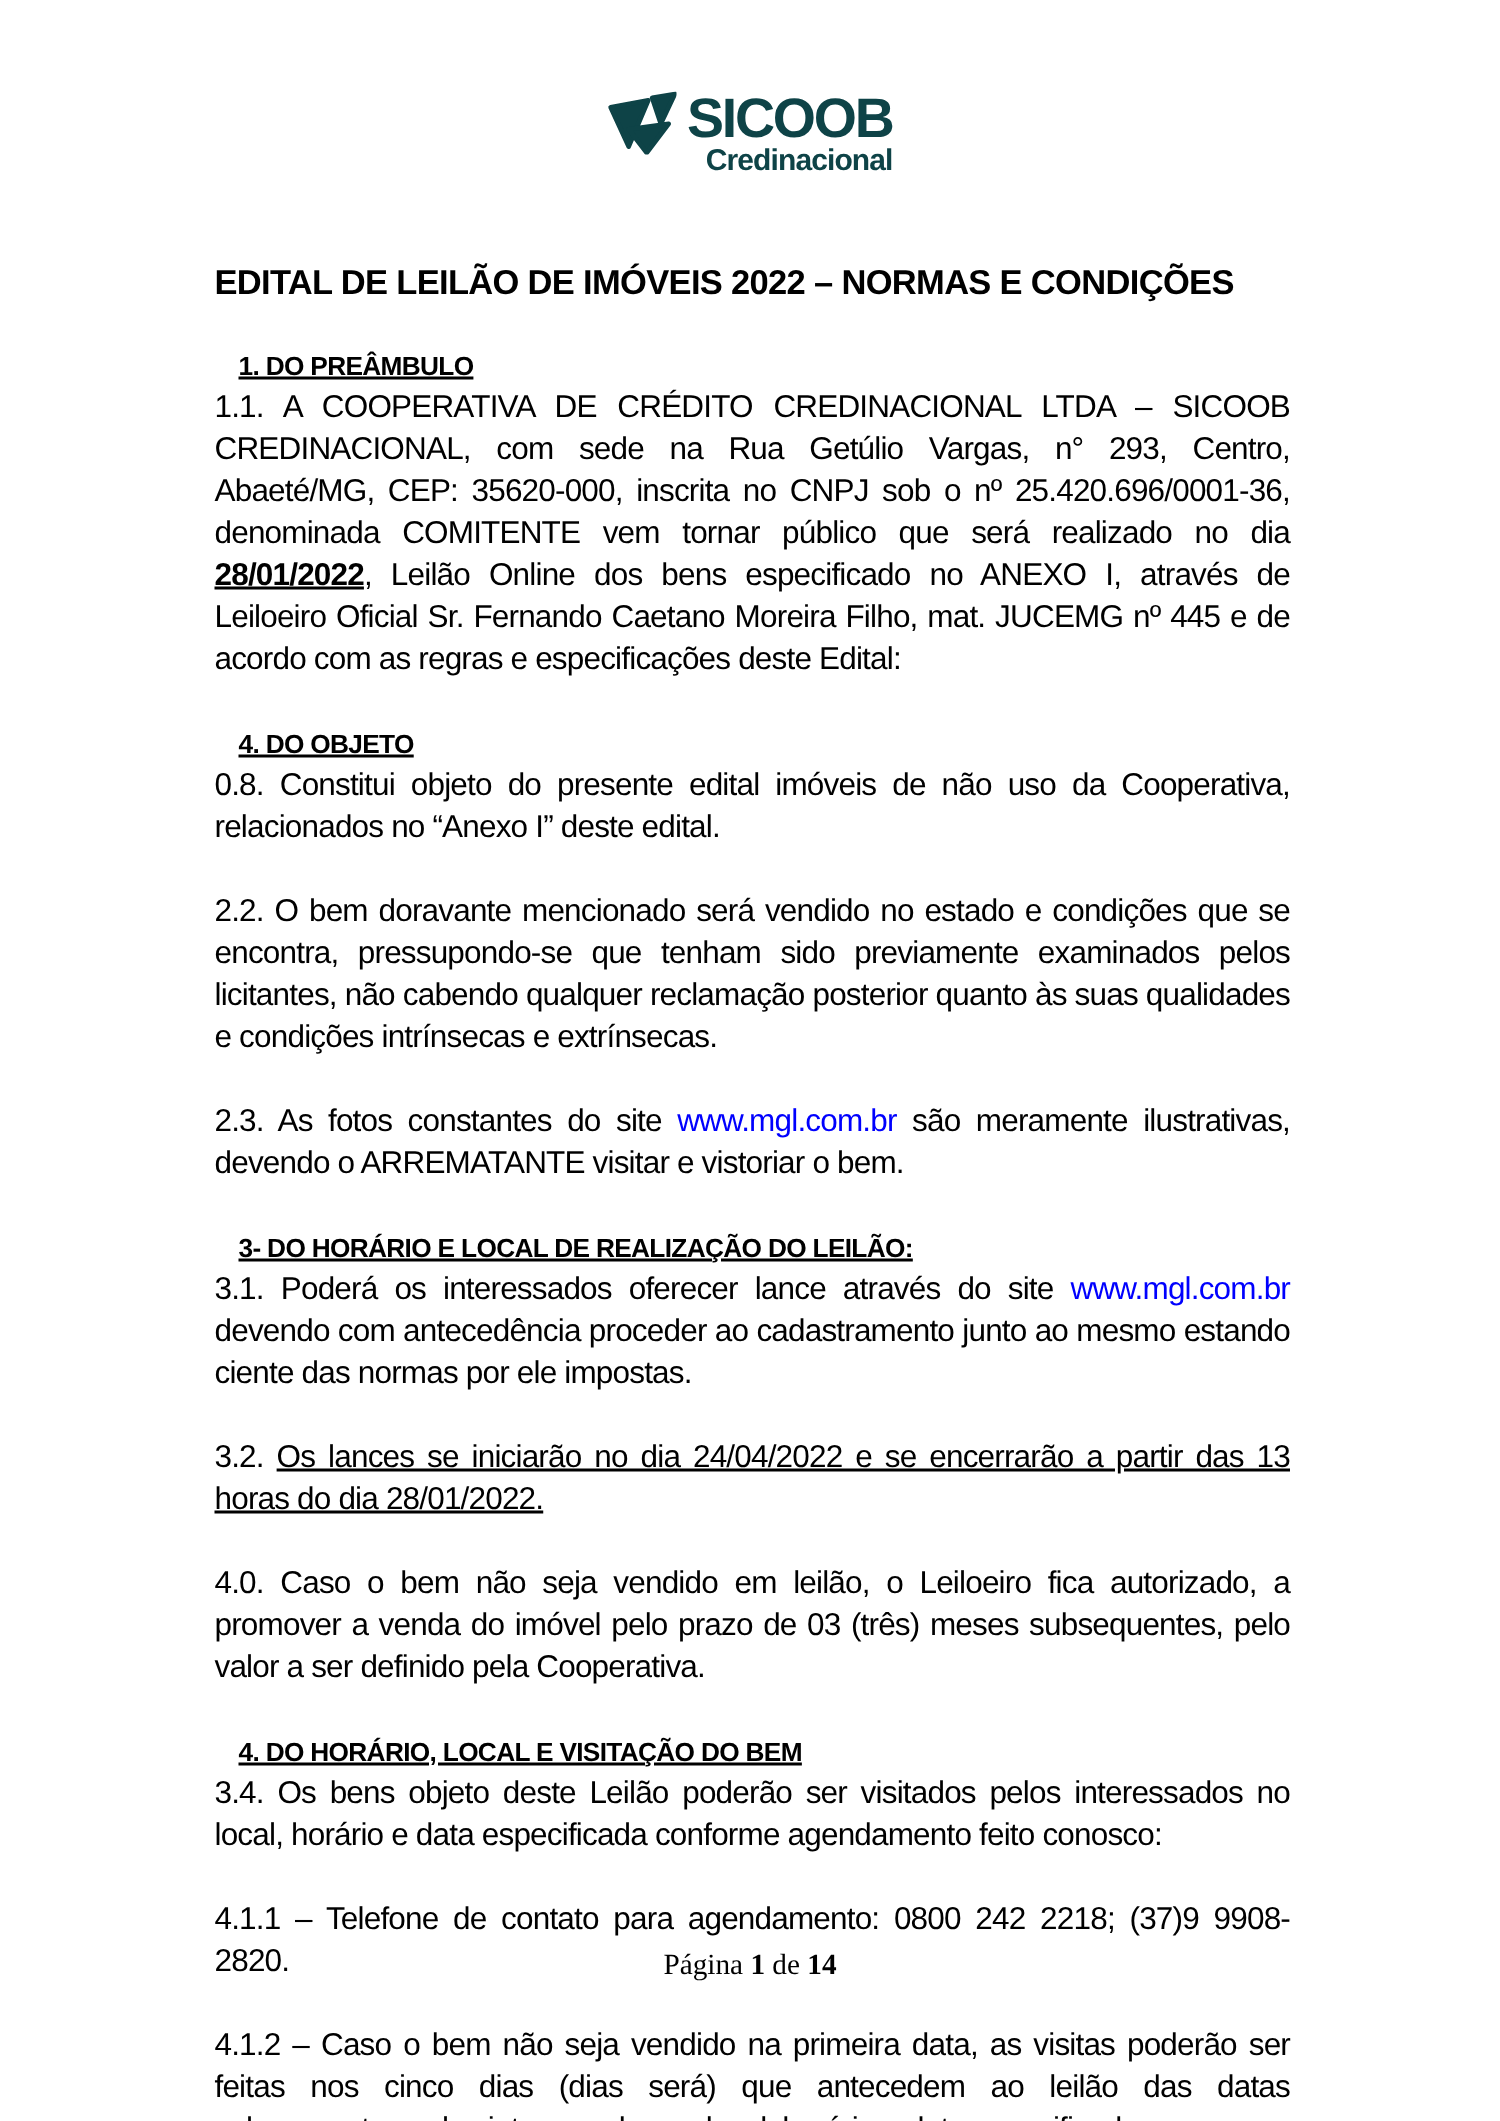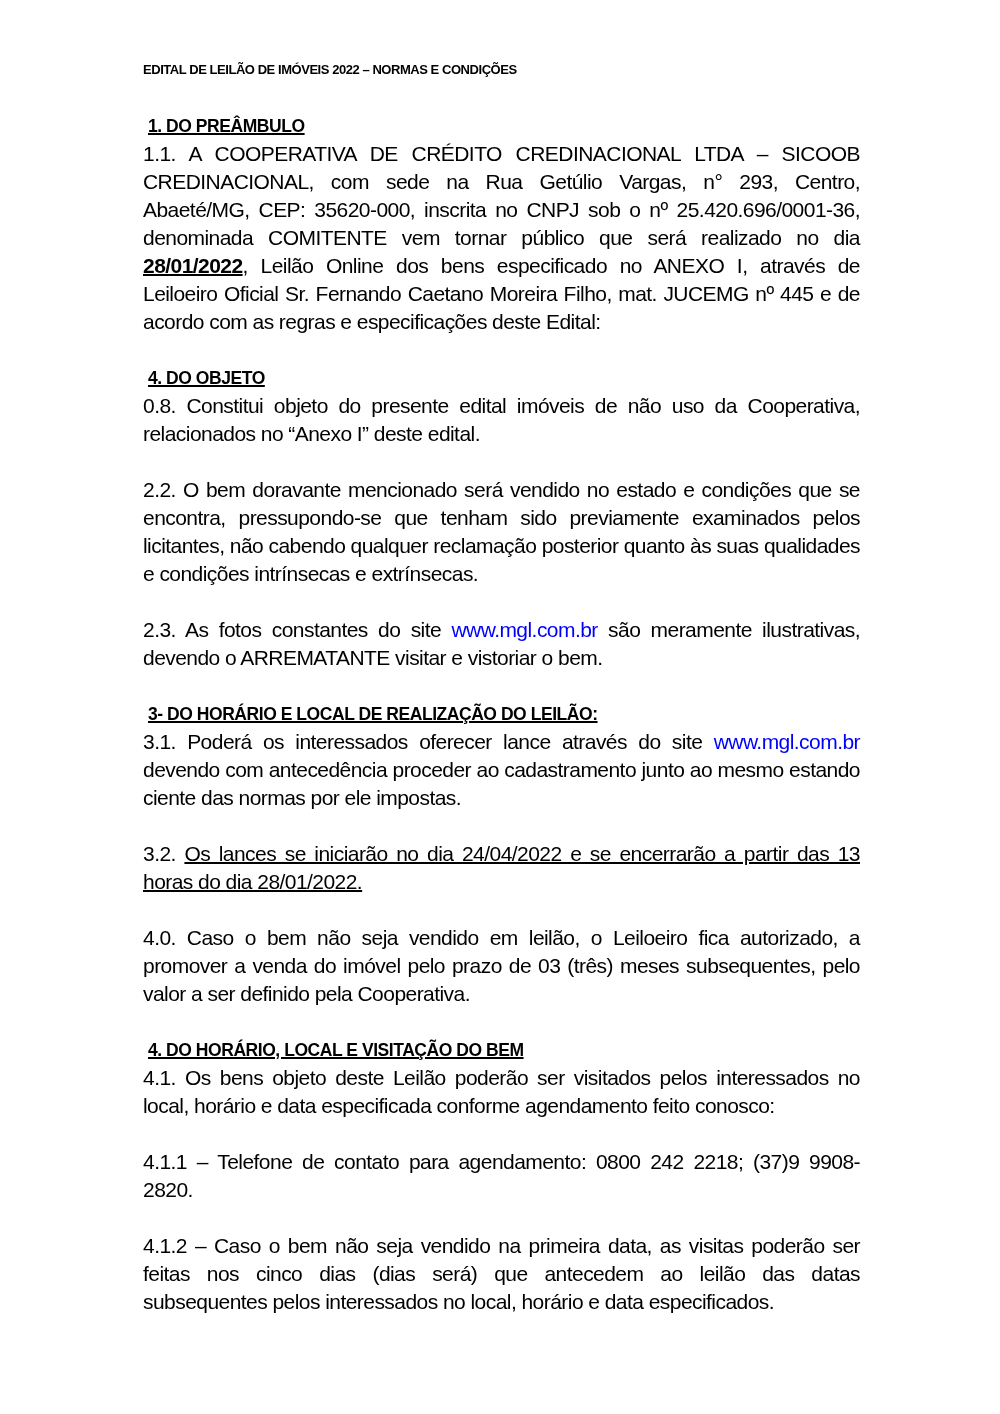--- a/index.html
+++ b/index.html
@@ -57,27 +57,27 @@
 
   
   .content {
     margin-left: 143px;
     width: 717px;
   }
   section { display: contents; }
 
   .doc-title {
     margin: 56px 0 0 0;
-    font-size: 13px;
+    font-size: 23px;
     font-weight: bold;
     letter-spacing: -0.45px;
     line-height: 28px;
   }
   .sec-heading {
-    margin: 28px 0 0 5px;
+    margin: 28px 0 0 16px;
     font-size: 17.5px;
     font-weight: bold;
     letter-spacing: -0.45px;
     line-height: 28px;
     text-decoration: underline;
     text-decoration-thickness: 1.5px;
   }
   .para {
     margin: 0;
     font-size: 21px;
@@ -111,20 +111,31 @@
     font-family: "Liberation Serif", serif;
     font-size: 19.5px;
     color: #000000;
   }
 </style>
 </head>
 <body>
 
 <div class="page">
 
+  <header class="logo">
+    <svg class="logo-mark" width="46" height="42" viewBox="0 0 44 40" aria-hidden="true">
+      <polygon points="2,10 26,5.5 13.5,35"></polygon>
+      <polygon points="28.5,4 43,1.5 34,20.5"></polygon>
+      <polygon points="13.5,24 39,20.5 25,39"></polygon>
+    </svg>
+    <div class="logo-text">
+      <div class="brand">SICOOB</div>
+      <div class="subbrand">Credinacional</div>
+    </div>
+  </header>
 
   <main class="content">
 
     <h1 class="doc-title">EDITAL DE LEILÃO DE IMÓVEIS 2022 – NORMAS E CONDIÇÕES</h1>
 
     <section>
       <h2 class="sec-heading">1. DO PREÂMBULO</h2>
       <p class="para"><span>1.1. A COOPERATIVA DE CRÉDITO CREDINACIONAL LTDA – SICOOB CREDINACIONAL, com sede na Rua Getúlio Vargas, n° 293, Centro, Abaeté/MG, CEP: 35620-000, inscrita no CNPJ sob o nº 25.420.696/0001-36, denominada COMITENTE vem tornar público que será realizado no dia </span><span class="bu">28/01/2022</span><span>, Leilão Online dos bens especificado no ANEXO I, através de Leiloeiro Oficial Sr. Fernando Caetano Moreira Filho, mat. JUCEMG nº 445 e de acordo com as regras e especificações deste Edital:</span></p>
     </section>
 
@@ -137,21 +148,24 @@
 
     <section>
       <h2 class="sec-heading">3- DO HORÁRIO E LOCAL DE REALIZAÇÃO DO LEILÃO:</h2>
       <p class="para"><span>3.1. Poderá os interessados oferecer lance através do site </span><span class="link">www.mgl.com.br</span><span> devendo com antecedência proceder ao cadastramento junto ao mesmo estando ciente das normas por ele impostas.</span></p>
       <p class="para"><span>3.2. </span><span class="ul">Os lances se iniciarão no dia 24/04/2022 e se encerrarão a partir das 13 horas do dia 28/01/2022.</span></p>
       <p class="para">4.0. Caso o bem não seja vendido em leilão, o Leiloeiro fica autorizado, a promover a venda do imóvel pelo prazo de 03 (três) meses subsequentes, pelo valor a ser definido pela Cooperativa.</p>
     </section>
 
     <section>
       <h2 class="sec-heading">4. DO HORÁRIO, LOCAL E VISITAÇÃO DO BEM</h2>
-      <p class="para">4.1. Os bens objeto deste Leilão poderão ser visitados pelos interessados no local, horário e data especificada conforme agendamento feito conosco:</p>
+      <p class="para">3.4. Os bens objeto deste Leilão poderão ser visitados pelos interessados no local, horário e data especificada conforme agendamento feito conosco:</p>
       <p class="para">4.1.1 – Telefone de contato para agendamento: 0800 242 2218; (37)9 9908-2820.</p>
       <p class="para">4.1.2 – Caso o bem não seja vendido na primeira data, as visitas poderão ser feitas nos cinco dias (dias será) que antecedem ao leilão das datas subsequentes pelos interessados no local, horário e data especificados.</p>
     </section>
 
   </main>
 
+  <footer class="page-footer">
+    <span>Página </span><b>1</b><span> de </span><b>14</b>
+  </footer>
 
 </div>
 
 </body></html>

